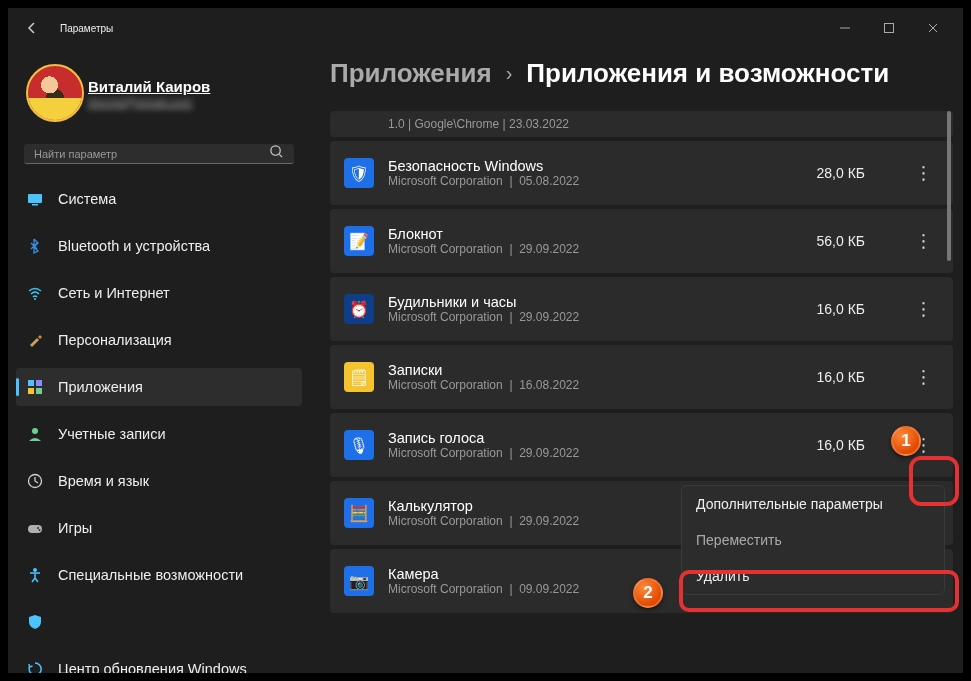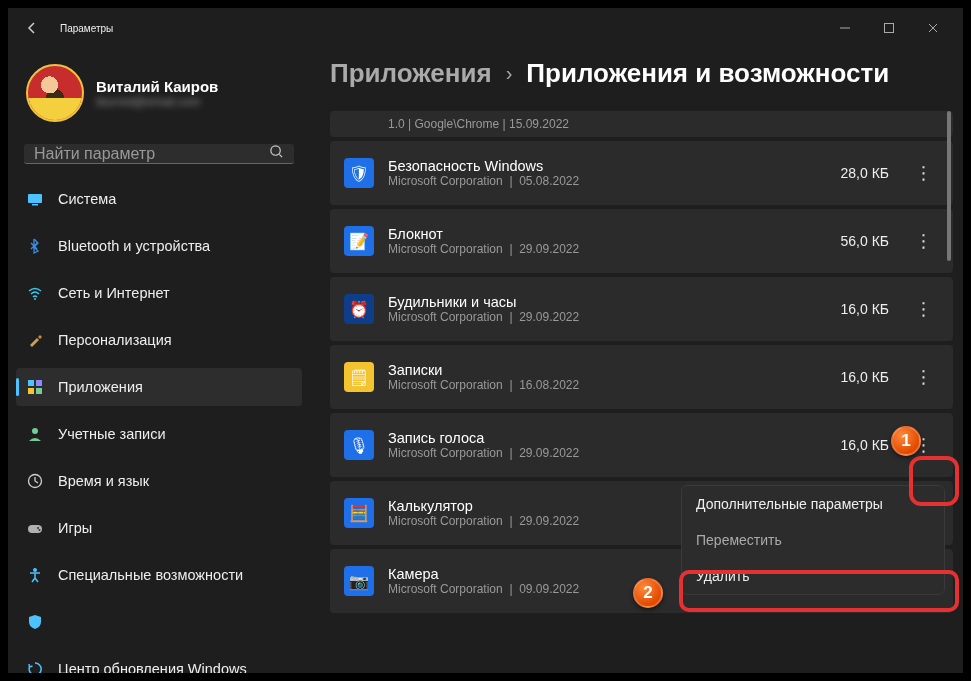--- a/index.html
+++ b/index.html
@@ -54,21 +54,22 @@
     width: 300px;
     padding: 8px 6px 8px 8px;
     display: flex;
     flex-direction: column;
     gap: 2px;
   }
   .profile {
     display: flex;
     align-items: center;
     padding: 8px 10px 14px 10px;
-    gap: 12px;
+    gap: 4px;
+    text-decoration: underline;
   }
   .avatar {
     width: 58px; height: 58px;
     border-radius: 50%;
     background: radial-gradient(circle at 40% 35%, #f5c89a 0 18%, transparent 18%),
                 radial-gradient(circle at 50% 60%, #3a2a18 0 22%, transparent 22%),
                 linear-gradient(#c82d2d,#c82d2d);
     border: 2px solid #f0c040;
     position: relative;
     overflow: hidden;
@@ -96,21 +97,21 @@
     border-radius: 3px;
     display: flex;
     align-items: center;
     padding: 0 10px;
   }
   .search input {
     flex: 1;
     background: none;
     border: none;
     color: #ccc;
-    font-size: 16px;
+    font-size: 11px;
     outline: none;
   }
   .search input::placeholder { color: #999; }
   .search-icon { color: #ccc; }
   .nav {
     display: flex;
     flex-direction: column;
     gap: 9px;
   }
   .nav-item {
@@ -204,21 +205,21 @@
     color: #fff;
   }
   .app-meta {
     font-size: 12px;
     color: #999;
     margin-top: 0;
   }
   .app-size {
     font-size: 14px;
     color: #eee;
-    margin-right: 4px;
+    margin-right: 28px;
   }
   .app-more {
     width: 32px; height: 32px;
     display: flex; align-items: center; justify-content: center;
     color: #ddd;
     cursor: pointer;
     border-radius: 4px;
   }
   .dots { font-size: 18px; letter-spacing: -1px; line-height: 1; }
   .menu {
@@ -438,21 +439,21 @@
     <div class="main">
       <div class="breadcrumb">
         <span class="bc-parent">Приложения</span>
         <span class="bc-sep">›</span>
         <span class="bc-current">Приложения и возможности</span>
       </div>
 
       <div class="apps-list" id="apps">
           <div class="app-row partial">
             <div style="width:30px"></div>
-            <div class="app-info">1.0   |   Google\Chrome   |   15.09.2022</div>
+            <div class="app-info">1.0   |   Google\Chrome   |   23.03.2022</div>
           </div>
         <div class="scroll-track">
           <div class="scroll-thumb"></div>
         </div>
       <div class="app-row">
     <div class="app-icon" style="background:#1f6fe8">🛡</div>
     <div class="app-info">
       <div class="app-name">Безопасность Windows</div>
       <div class="app-meta">Microsoft Corporation &nbsp;|&nbsp; 05.08.2022</div>
     </div>

